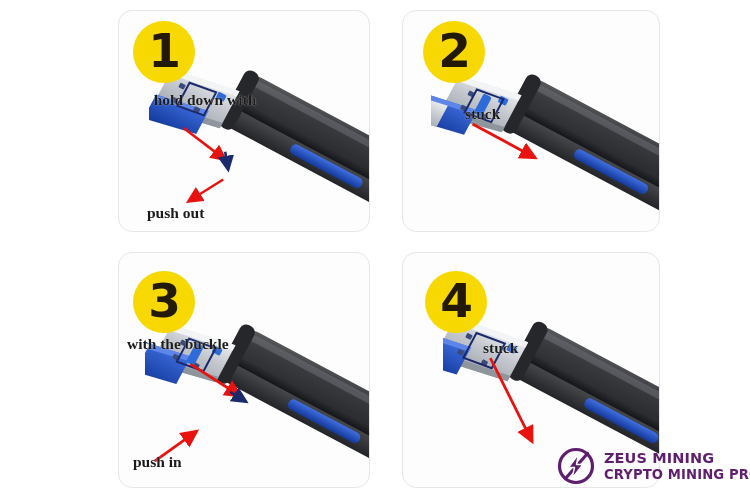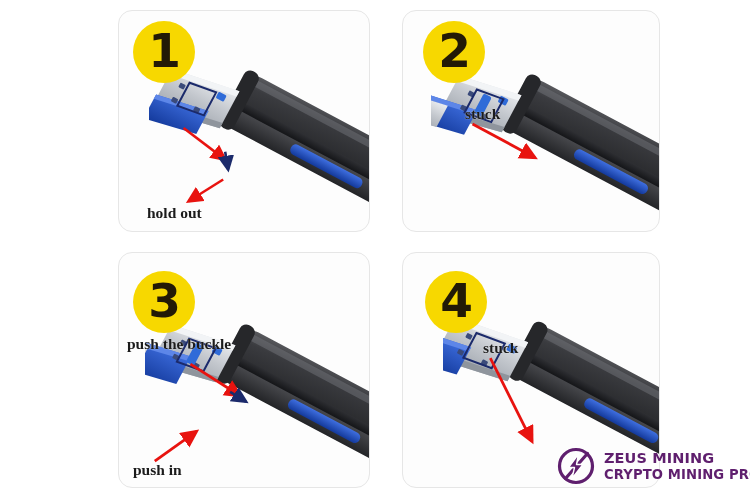--- a/index.html
+++ b/index.html
@@ -75,21 +75,21 @@
     white-space: nowrap;
     z-index: 9;
     text-shadow: 0 0 1px rgba(255,255,255,0.9);
   }
   .label.center { text-align: center; }
 
   #p1-label-a { left: 16px; top: 80px; width: 140px; text-align: center; }
   #p1-label-b { left: 28px; top: 193px; }
   #p2-label-a { left: 62px; top: 94px; }
   #p3-label-a { left: 8px;  top: 82px; }
-  #p3-label-b { left: 14px; top: 208px; }
+  #p3-label-b { left: 14px; top: 200px; }
   #p4-label-a { left: 80px; top: 86px; }
 
   
   .overlay {
     position: absolute;
     left: 0; top: 0;
     width: 100%;
     height: 100%;
     z-index: 7;
     pointer-events: none;
@@ -181,22 +181,23 @@
         <rect x="60" y="94" width="9" height="7" rx="1.5" fill="#2f6bd8"></rect>
         <path d="M30,100 L58,96 L58,122 L30,126 Z" fill="none" stroke="#1b2a6b" stroke-width="2"></path>
       </g>
     </svg>
 
     <div class="badge">
       <span>1</span>
     </div>
 
     <div class="label center" id="p1-label-a">
-    </div>
-    <div class="label" id="p1-label-b">hold out</div>
+      <div>hold down with</div>
+    </div>
+    <div class="label" id="p1-label-b">push out</div>
 
     <svg class="overlay" viewBox="0 0 252 222">
       <defs>
         <marker id="ah-red-1" markerWidth="7" markerHeight="7" refX="5.4" refY="3.2" orient="auto">
           <path d="M0,0 L6.6,3.2 L0,6.4 z" fill="#e8130f"></path>
         </marker>
         <marker id="ah-blue-1" markerWidth="7" markerHeight="7" refX="5.4" refY="3.2" orient="auto">
           <path d="M0,0 L6.6,3.2 L0,6.4 z" fill="#1b2a6b"></path>
         </marker>
       </defs>
@@ -329,21 +330,21 @@
         <rect x="60" y="94" width="9" height="7" rx="1.5" fill="#2f6bd8"></rect>
         <rect x="42" y="100" width="9" height="22" rx="2" fill="#2f6bd8"></rect>
         <path d="M34,100 L62,96 L62,122 L34,126 Z" fill="none" stroke="#1b2a6b" stroke-width="2"></path>
       </g>
     </svg>
 
     <div class="badge">
       <span>3</span>
     </div>
 
-    <div class="label" id="p3-label-a">push the buckle</div>
+    <div class="label" id="p3-label-a">with the buckle</div>
     <div class="label" id="p3-label-b">push in</div>
 
     <svg class="overlay" viewBox="0 0 252 236">
       <defs>
         <marker id="ah-red-3" markerWidth="7" markerHeight="7" refX="5.4" refY="3.2" orient="auto">
           <path d="M0,0 L6.6,3.2 L0,6.4 z" fill="#e8130f"></path>
         </marker>
         <marker id="ah-blue-3" markerWidth="7" markerHeight="7" refX="5.4" refY="3.2" orient="auto">
           <path d="M0,0 L6.6,3.2 L0,6.4 z" fill="#1b2a6b"></path>
         </marker>

